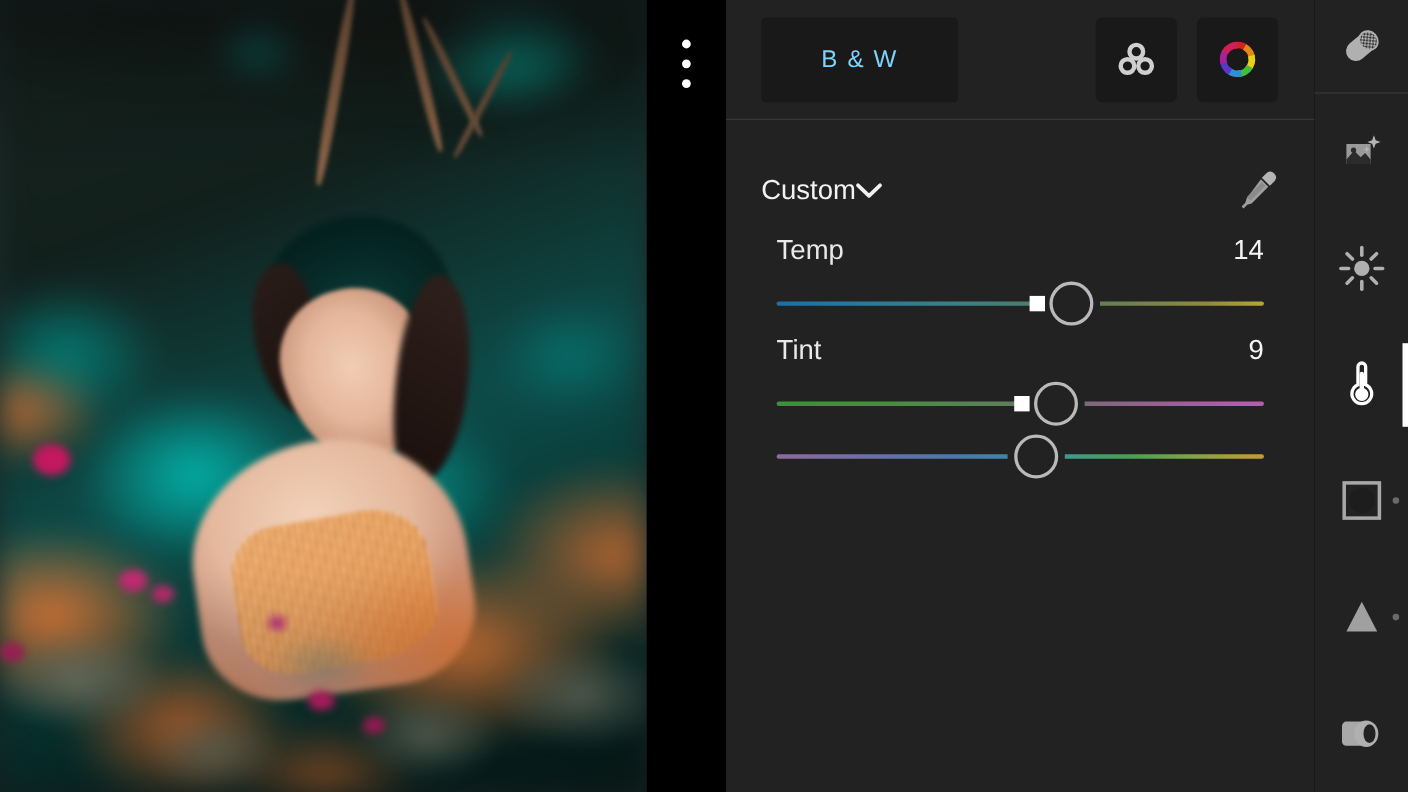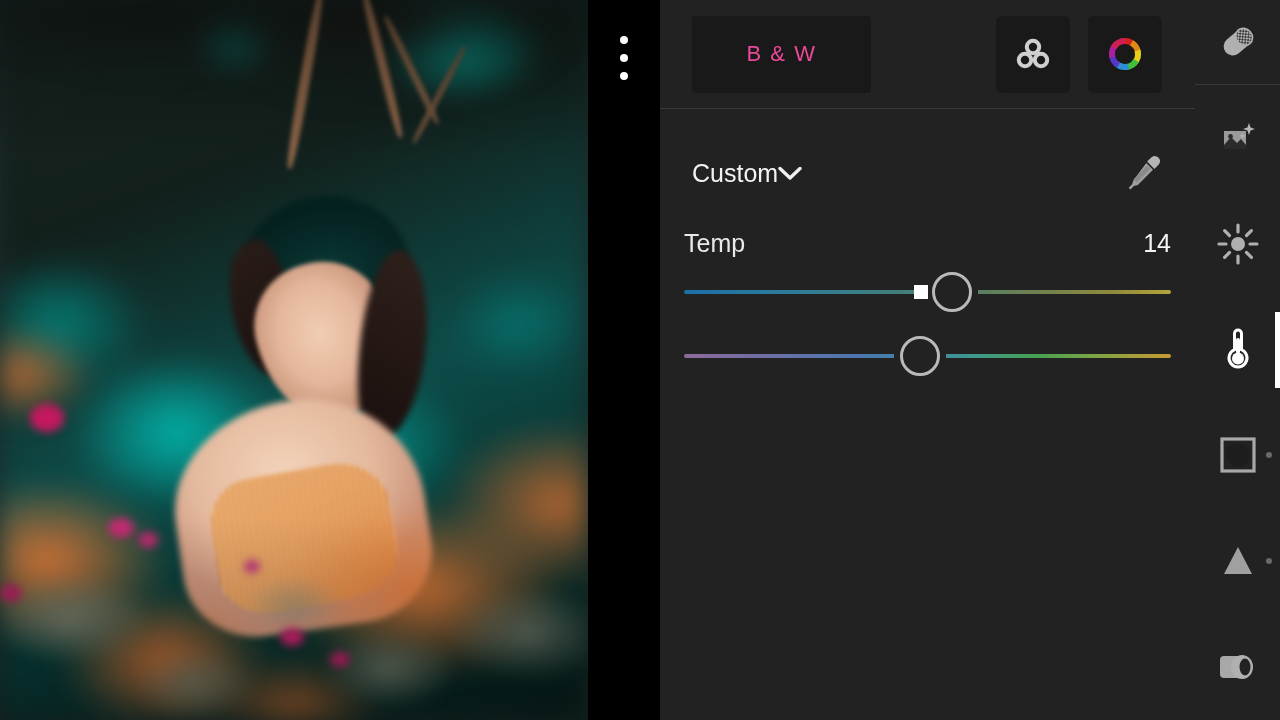--- a/index.html
+++ b/index.html
@@ -153,21 +153,21 @@
     height:109px;
     display:flex; align-items:center;
     padding:0 33px 0 32px;
     border-bottom:1px solid #3a3a3a;
   }
   .bw-btn {
     width:179px; height:77px;
     background:#191919;
     border-radius:4px;
     display:flex; align-items:center; justify-content:center;
-    color:#ec4899; font-size:22px; letter-spacing:1.5px;
+    color:#7dd3fc; font-size:22px; letter-spacing:1.5px;
     cursor:pointer;
   }
   .top-spacer { flex:1; }
   .icon-btn {
     width:74px; height:77px;
     background:#191919;
     border-radius:6px;
     display:flex; align-items:center; justify-content:center;
     margin-left:18px;
     cursor:pointer;
@@ -180,21 +180,21 @@
     height:64px;
     margin-top:32px;
   }
   .wb-label { color:#e8e8e8; font-size:25px; width:172px; }
   .wb-select { display:flex; align-items:center; gap:0; cursor:pointer; }
   .wb-value { color:#f2f2f2; font-size:25px; }
   .wb-spacer { flex:1; }
   .eyedropper { width:42px; height:42px; cursor:pointer; }
 
   
-  .slider-block { padding:0 24px; margin-top:24px;text-align:right; }
+  .slider-block { padding:0 46px; margin-top:8px;text-align:right; }
   .slider-head {
     display:flex; justify-content:space-between; align-items:baseline;
     color:#e9e9e9; font-size:25px;
     margin-bottom:14px;
   }
   .slider-head .val { color:#f4f4f4; font-size:25px; }
   .track-wrap { position:relative; height:40px; }
   .track {
     position:absolute; left:0; right:0; top:18px; height:4px; border-radius:2px;
   }
@@ -355,20 +355,32 @@
             <span class="val">14</span>
           </div>
           <div class="track-wrap">
             <div class="track" style="background: linear-gradient(90deg, rgb(28, 111, 168) 0%, rgb(42, 122, 156) 18%, rgb(61, 127, 132) 38%, rgb(76, 127, 106) 55%, rgb(111, 128, 80) 72%, rgb(143, 138, 62) 88%, rgb(179, 165, 58) 100%);"></div>
             <div class="track-mask" style="left: 242.47px;"></div>
             <div class="tick" style="left: 230.47px;"></div>
             <div class="knob" style="left: 248.47px;"></div>
           </div>
         </div>
         <div class="slider-block">
+          <div class="slider-head">
+            <span>Tint</span>
+            <span class="val">9</span>
+          </div>
+          <div class="track-wrap">
+            <div class="track" style="background: linear-gradient(90deg, rgb(63, 143, 58) 0%, rgb(77, 138, 69) 25%, rgb(92, 127, 88) 48%, rgb(122, 106, 120) 62%, rgb(156, 95, 153) 82%, rgb(180, 95, 176) 100%);"></div>
+            <div class="track-mask" style="left: 228.34px;"></div>
+            <div class="tick" style="left: 216.34px;"></div>
+            <div class="knob" style="left: 234.34px;"></div>
+          </div>
+        </div>
+        <div class="slider-block">
           <div class="track-wrap">
             <div class="track" style="background: linear-gradient(90deg, rgb(141, 106, 154) 0%, rgb(109, 111, 166) 18%, rgb(74, 119, 174) 36%, rgb(61, 135, 166) 50%, rgb(63, 154, 138) 60%, rgb(69, 160, 85) 72%, rgb(123, 165, 68) 84%, rgb(200, 154, 50) 100%);"></div>
             <div class="track-mask" style="left: 209.5px;"></div>
             <div class="knob" style="left: 215.5px;"></div>
           </div>
         </div>
       </div>
   </div>
 
   <div class="rail">

